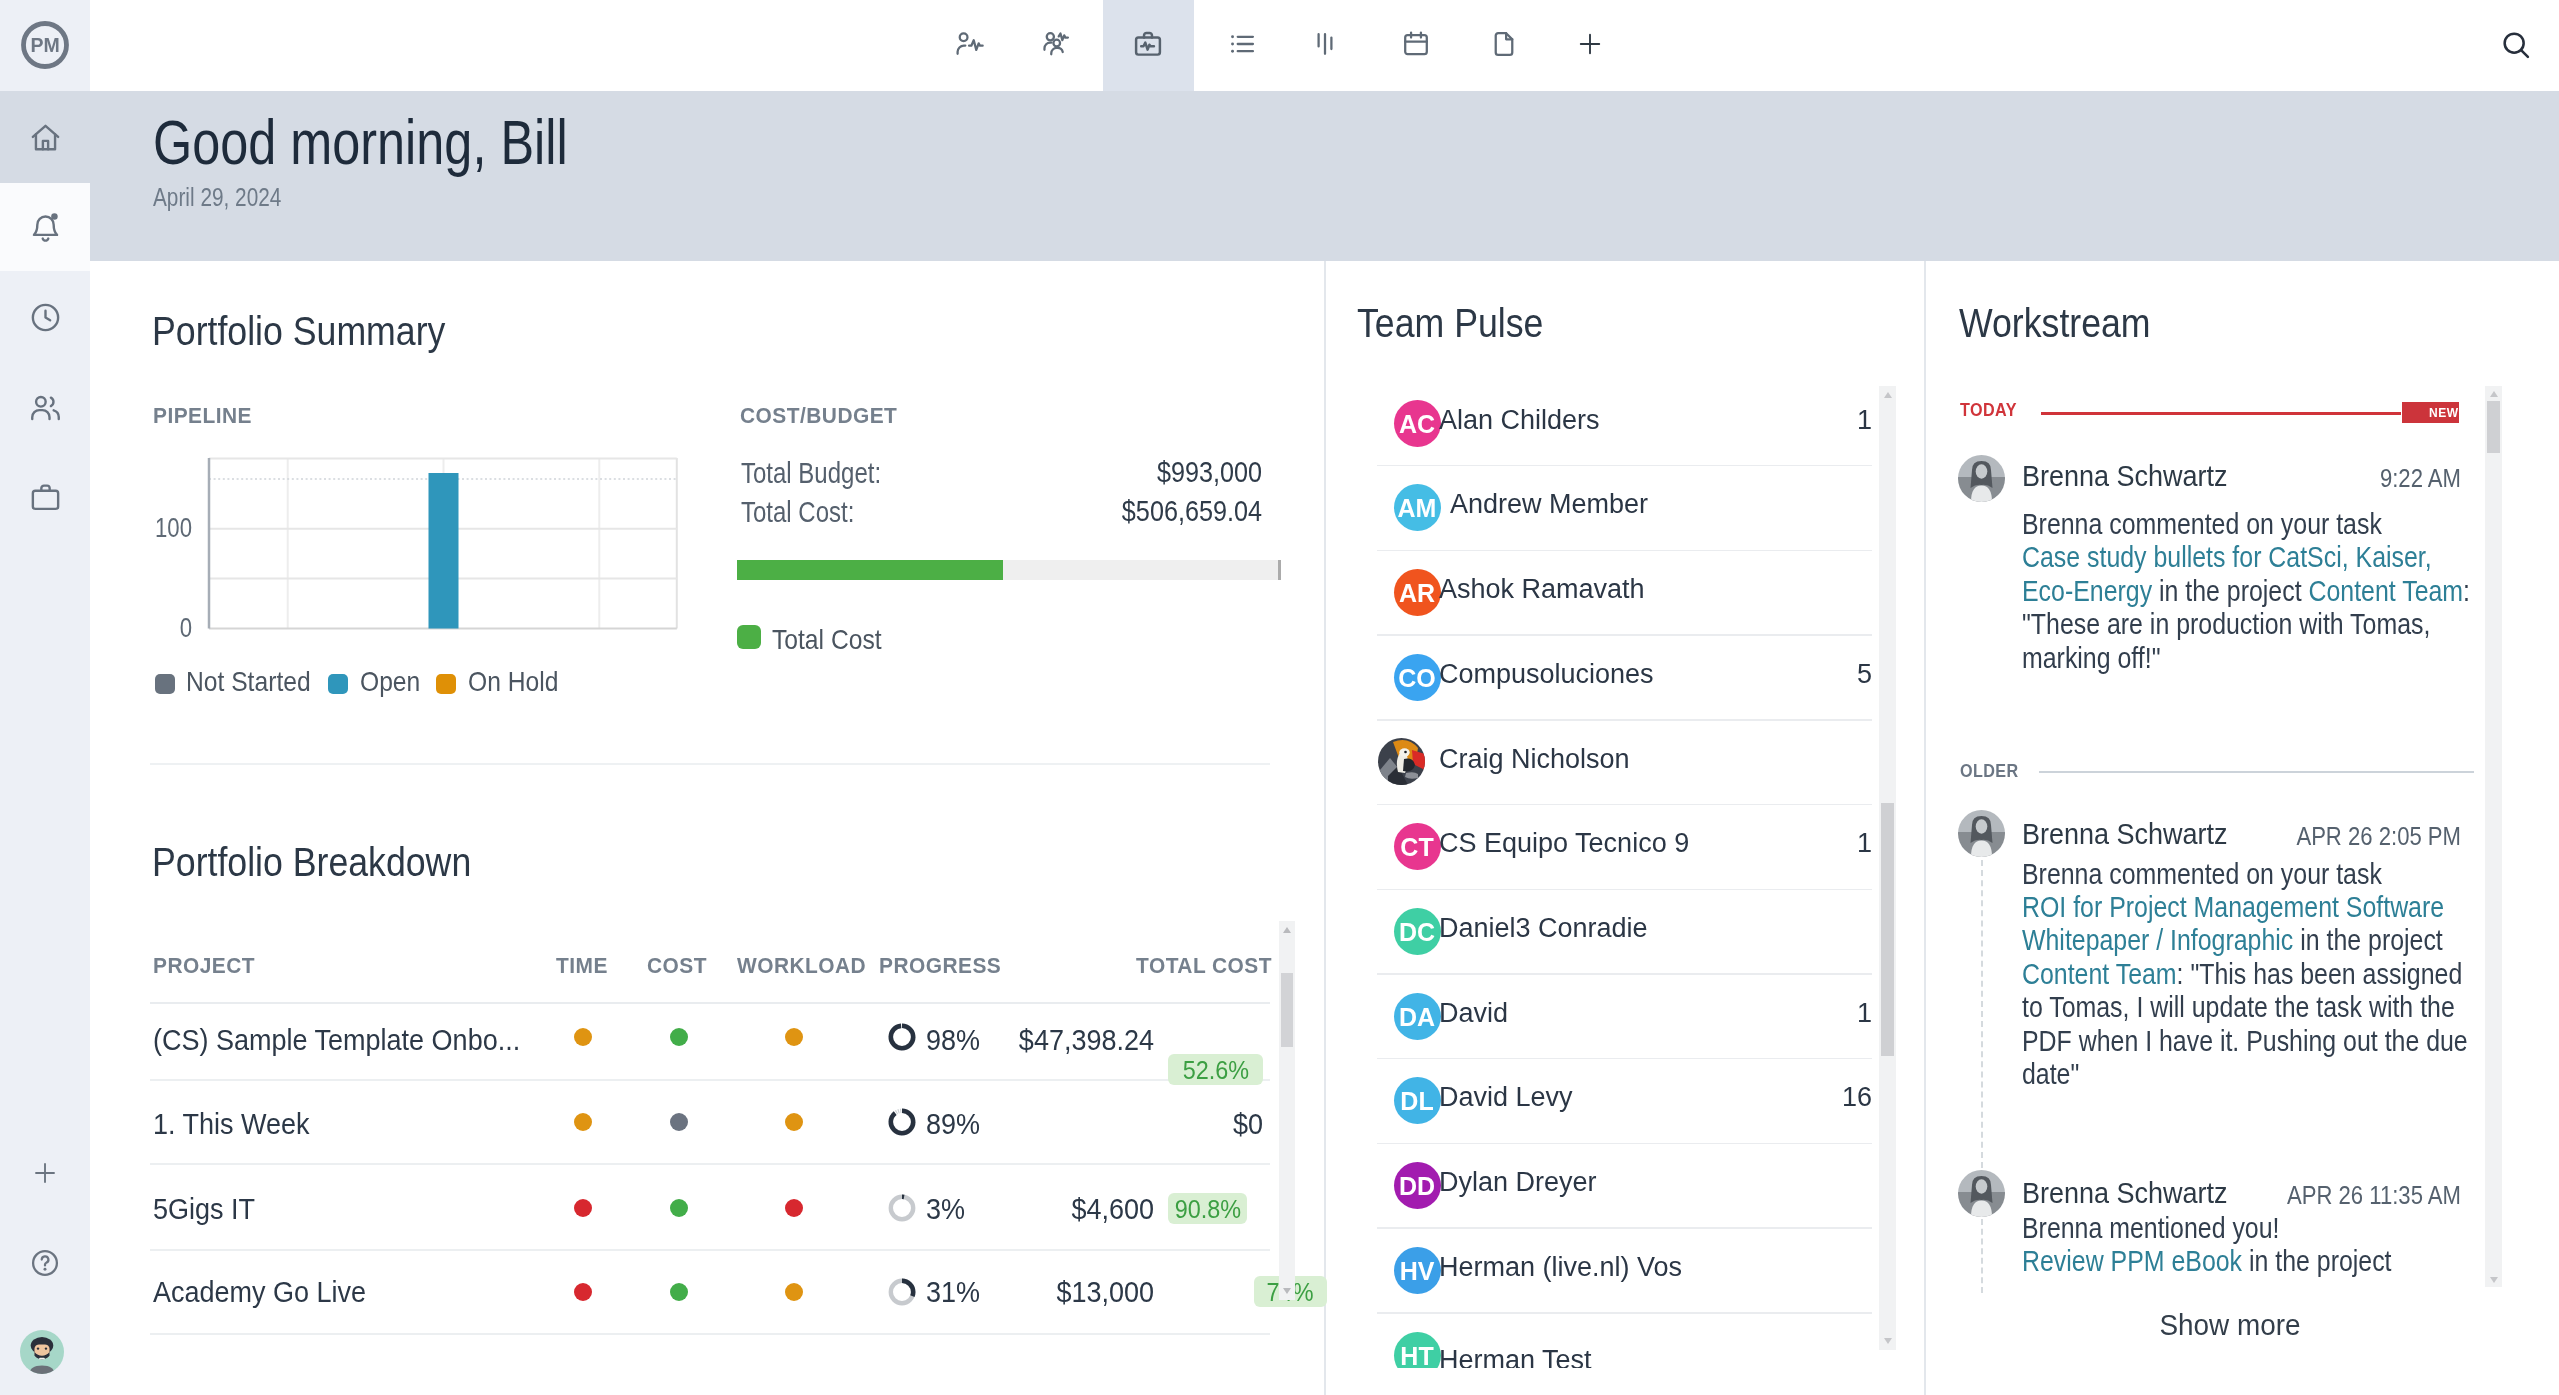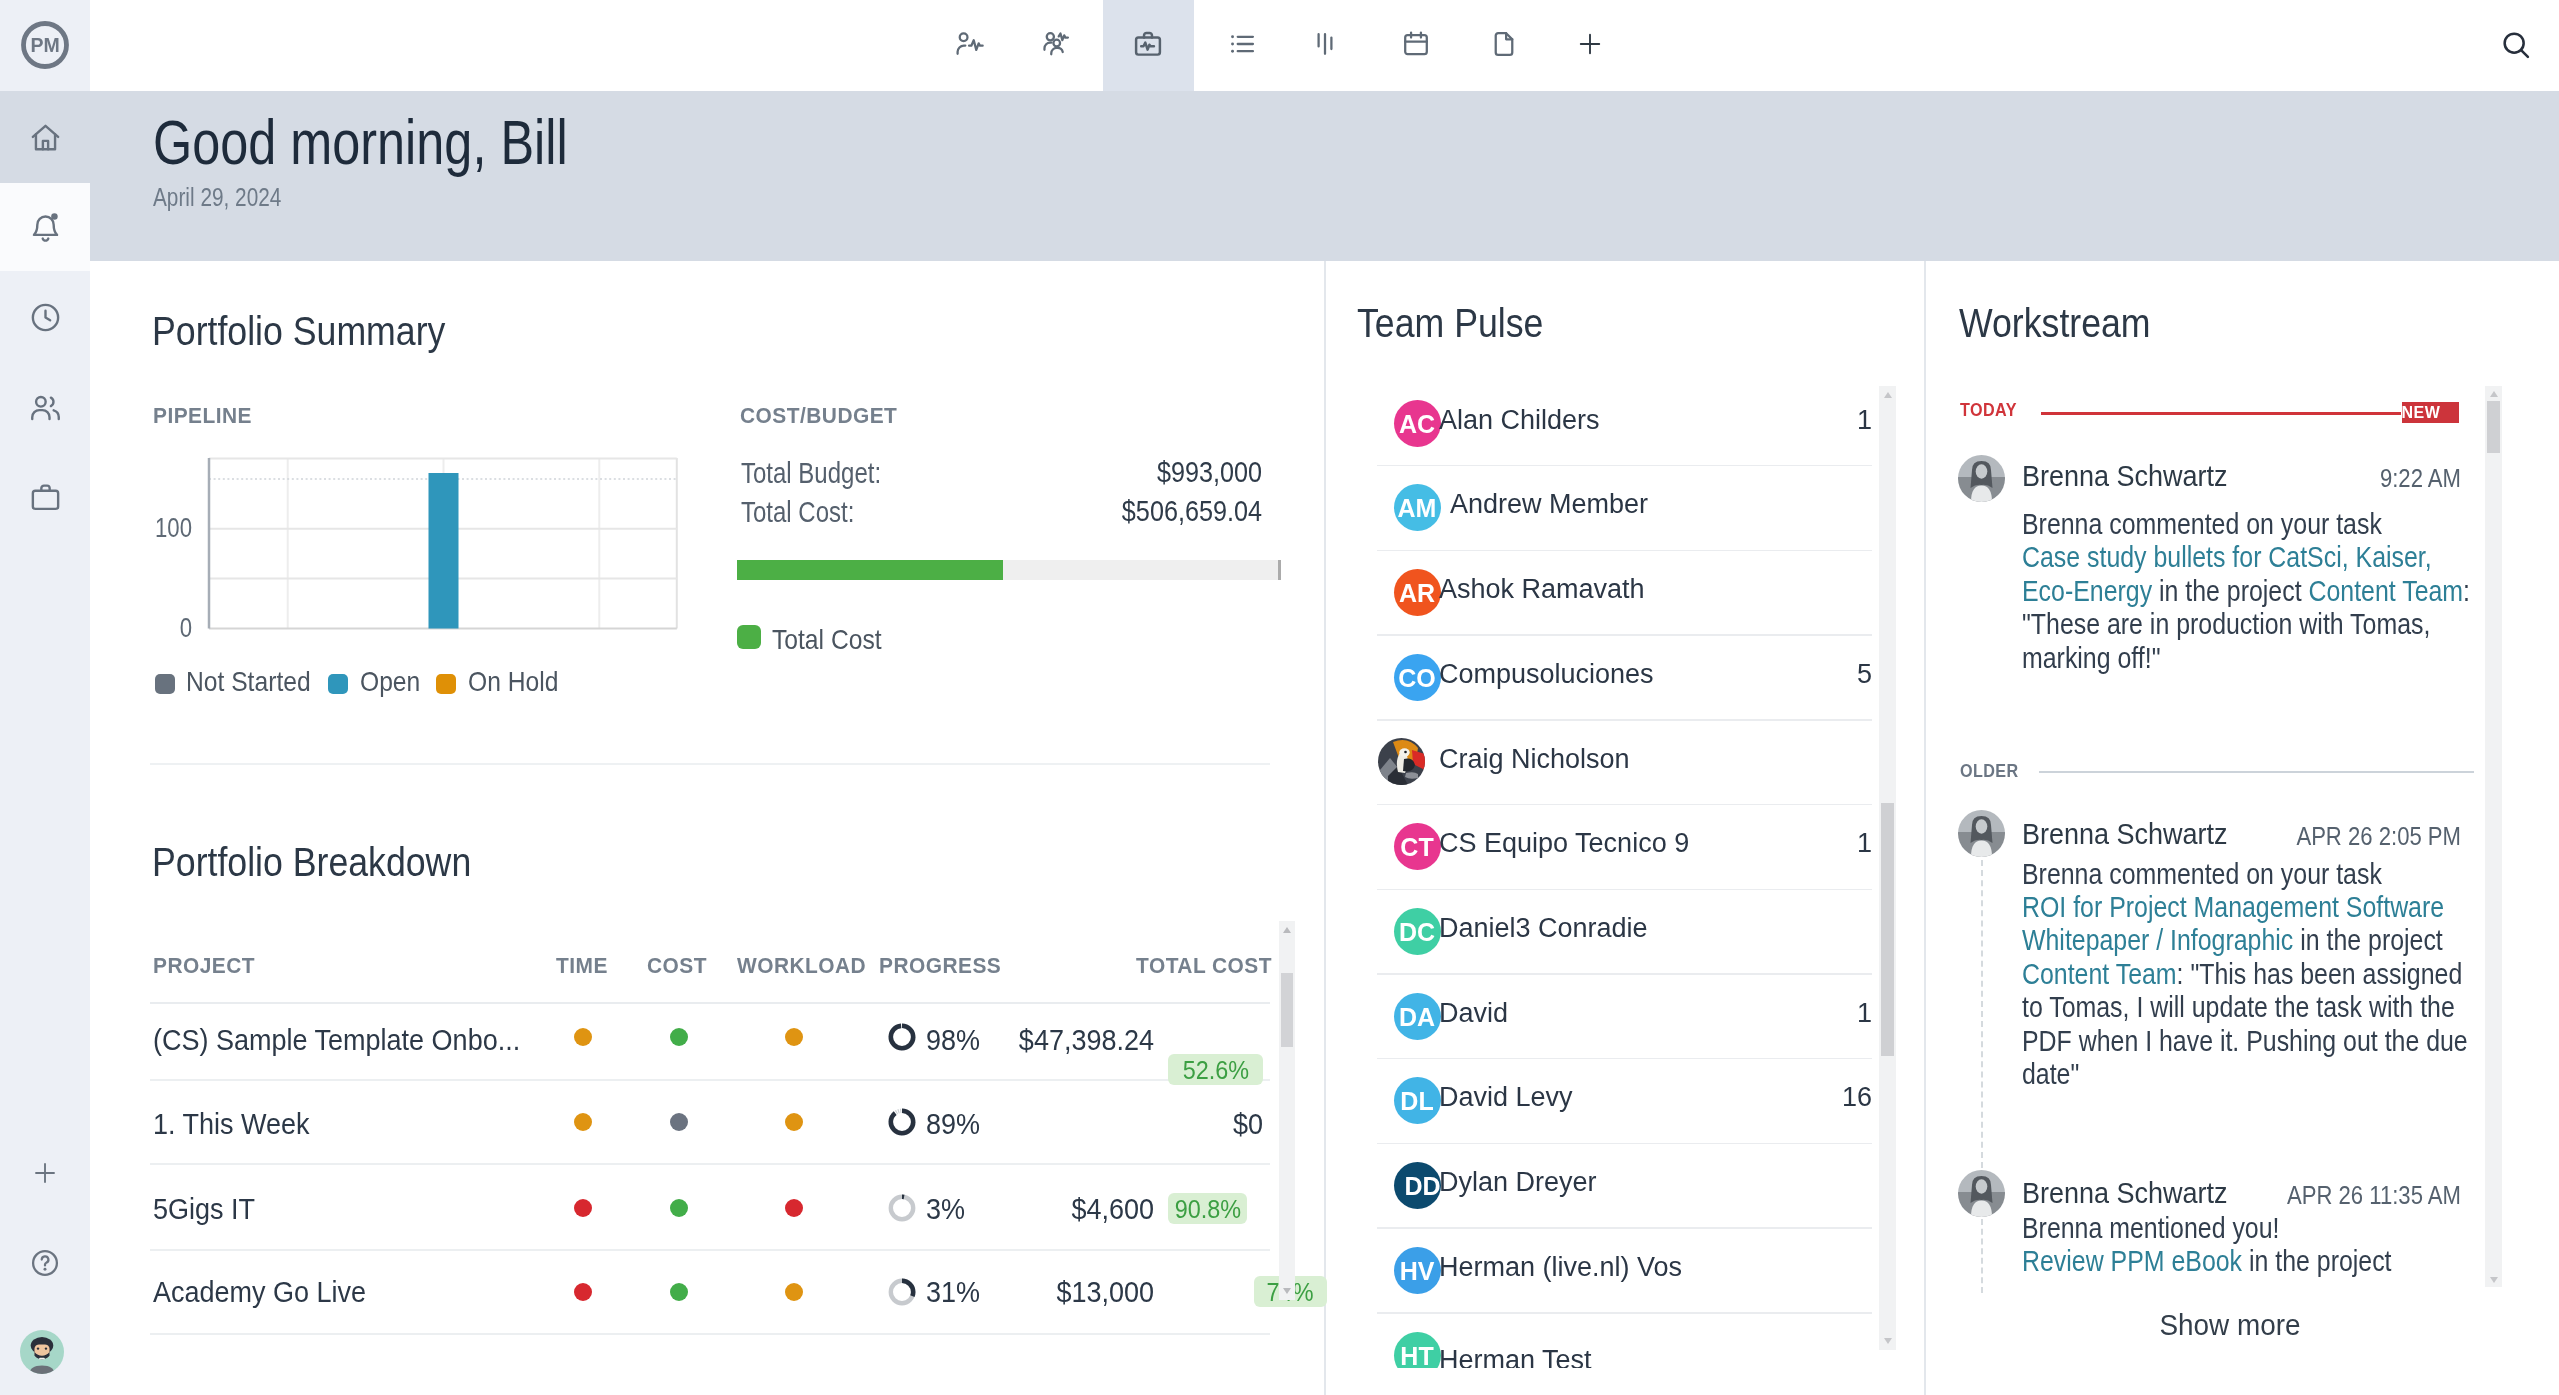--- a/index.html
+++ b/index.html
@@ -184,42 +184,42 @@
     <div class="tname" style="left:113px;top:633.0px;">Daniel3 Conradie</div>
     <div class="tsep" style="left:51px;top:693.2px;"></div>
     <div class="av" style="left:51.5px;top:712.6px;background:#41b4e6;">DA</div>
     <div class="tname" style="left:113px;top:717.7px;">David</div>
     <div class="tcount" style="left:426px;top:717.7px;">1</div>
     <div class="tsep" style="left:51px;top:777.9px;"></div>
     <div class="av" style="left:51.5px;top:797.3px;background:#41b4e6;">DL</div>
     <div class="tname" style="left:113px;top:802.4px;">David Levy</div>
     <div class="tcount" style="left:426px;top:802.4px;">16</div>
     <div class="tsep" style="left:51px;top:862.6px;"></div>
-    <div class="av" style="left:51.5px;top:882.1px;background:#0c4a6e;text-align:right;">DD</div>
+    <div class="av" style="left:51.5px;top:882.1px;background:#a21caf;">DD</div>
     <div class="tname" style="left:113px;top:887.2px;">Dylan Dreyer</div>
     <div class="tsep" style="left:51px;top:947.4px;"></div>
     <div class="av" style="left:51.5px;top:966.8px;background:#3b9fe8;">HV</div>
     <div class="tname" style="left:113px;top:971.9px;">Herman (live.nl) Vos</div>
     <div class="tsep" style="left:51px;top:1032.1px;"></div>
     <div class="av" style="left:51.5px;top:1051.5px;background:#3fcfa4;">HT</div>
     <div class="tname" style="left:113px;top:1056.6px;margin-top:8px;">Herman Test</div>
   </div>
 
   <div class="abs" style="left:1879px;top:386px;width:17px;height:964px;background:#f1f2f3;"></div>
   <div class="abs" style="left:1881px;top:803px;width:13px;height:253px;background:#cfd0d3;"></div>
   <svg class="abs" style="left:1882px;top:390px;" width="12" height="10" viewBox="0 0 12 10">
       <path d="M6 2 L10 8 L2 8 Z" fill="#c5c6c9"></path>
     </svg>
   <svg class="abs" style="left:1882px;top:1336px;" width="12" height="10" viewBox="0 0 12 10">
       <path d="M6 8 L10 2 L2 2 Z" fill="#c5c6c9"></path>
     </svg>
   <div class="sect" style="left:1959px;top:300.4px;">Workstream</div>
   <div class="abs" style="left:1960px;top:399.3px;font-weight:700;letter-spacing:0.5px;color:#d0343a;font-size:19px;transform:scaleX(.85);transform-origin:0 0;">TODAY</div>
   <div class="abs" style="left:2041px;top:412px;width:360px;height:3px;background:#d0343a;"></div>
-  <div class="abs" style="left:2401.5px;top:402px;width:57px;height:21px;background:#cc343b;color:#fff;font-size:16px;font-weight:700;text-align:left;line-height:22px;letter-spacing:0.5px;">NEW</div>
+  <div class="abs" style="left:2401.5px;top:402px;width:57px;height:21px;background:#cc343b;color:#fff;font-size:12px;font-weight:700;text-align:right;line-height:22px;letter-spacing:0.5px;">NEW</div>
   <svg class="abs" style="left:1957.5px;top:455px;" width="47" height="47" viewBox="0 0 47 47">
     <defs>
         <clipPath id="c1">
           <circle cx="23.5" cy="23.5" r="23.5"></circle>
         </clipPath>
       </defs>
     <g clip-path="url(#c1)">
       <rect width="47" height="24" fill="#b4b9be"></rect>
       <rect y="22" width="47" height="25" fill="#878c91"></rect>
       <path d="M14 15 Q14 6 23.5 6 Q33 6 33 15 L34.5 33 Q29 29 23.5 30 Q18 29 12.5 33 Z" fill="#53585e"></path>

